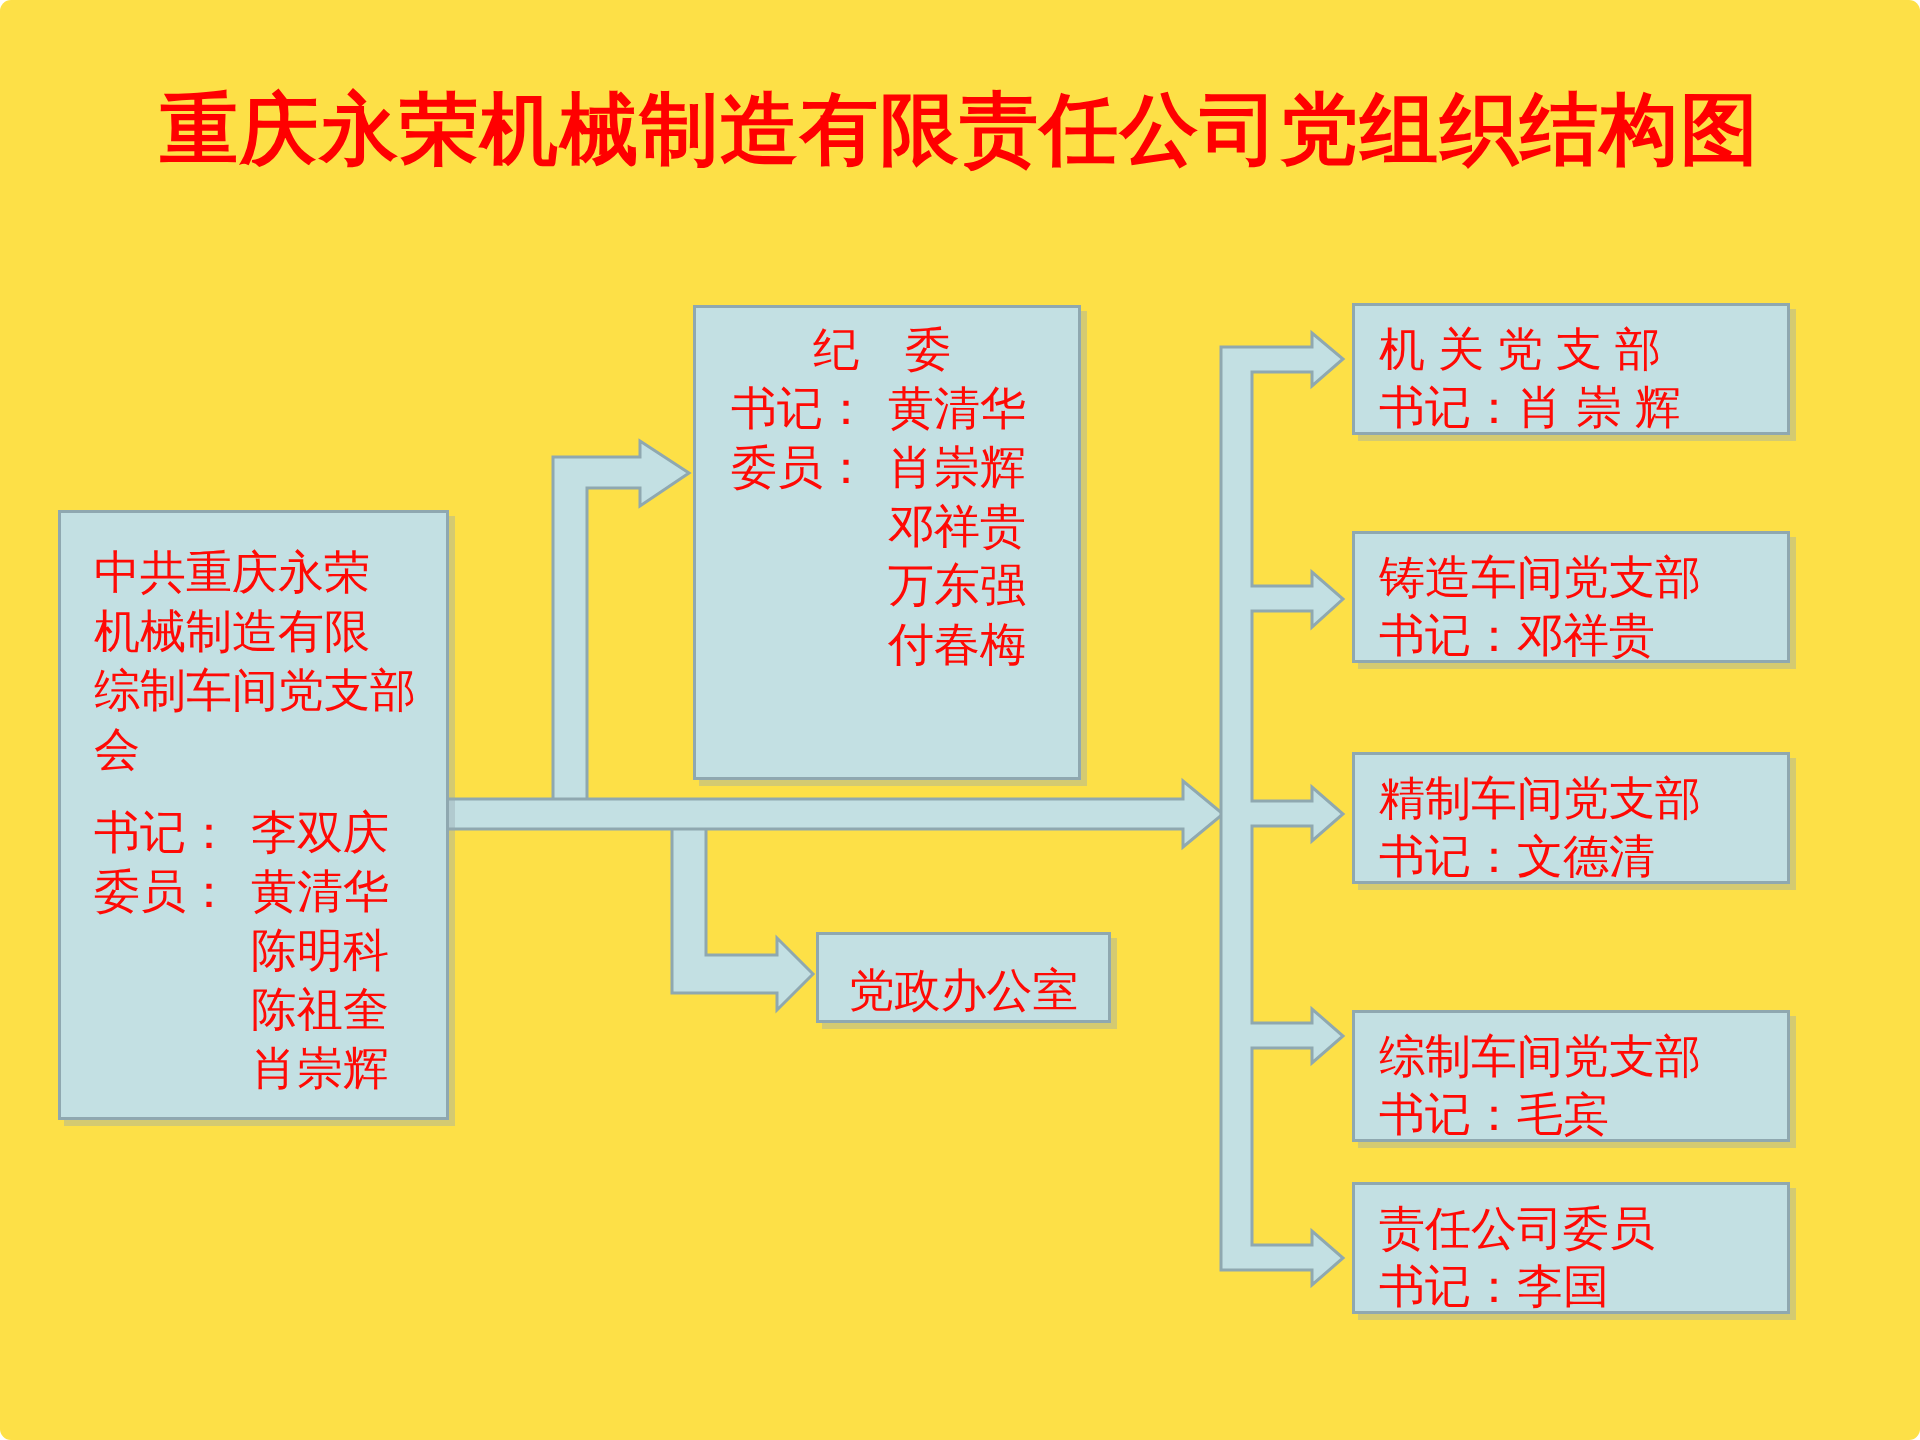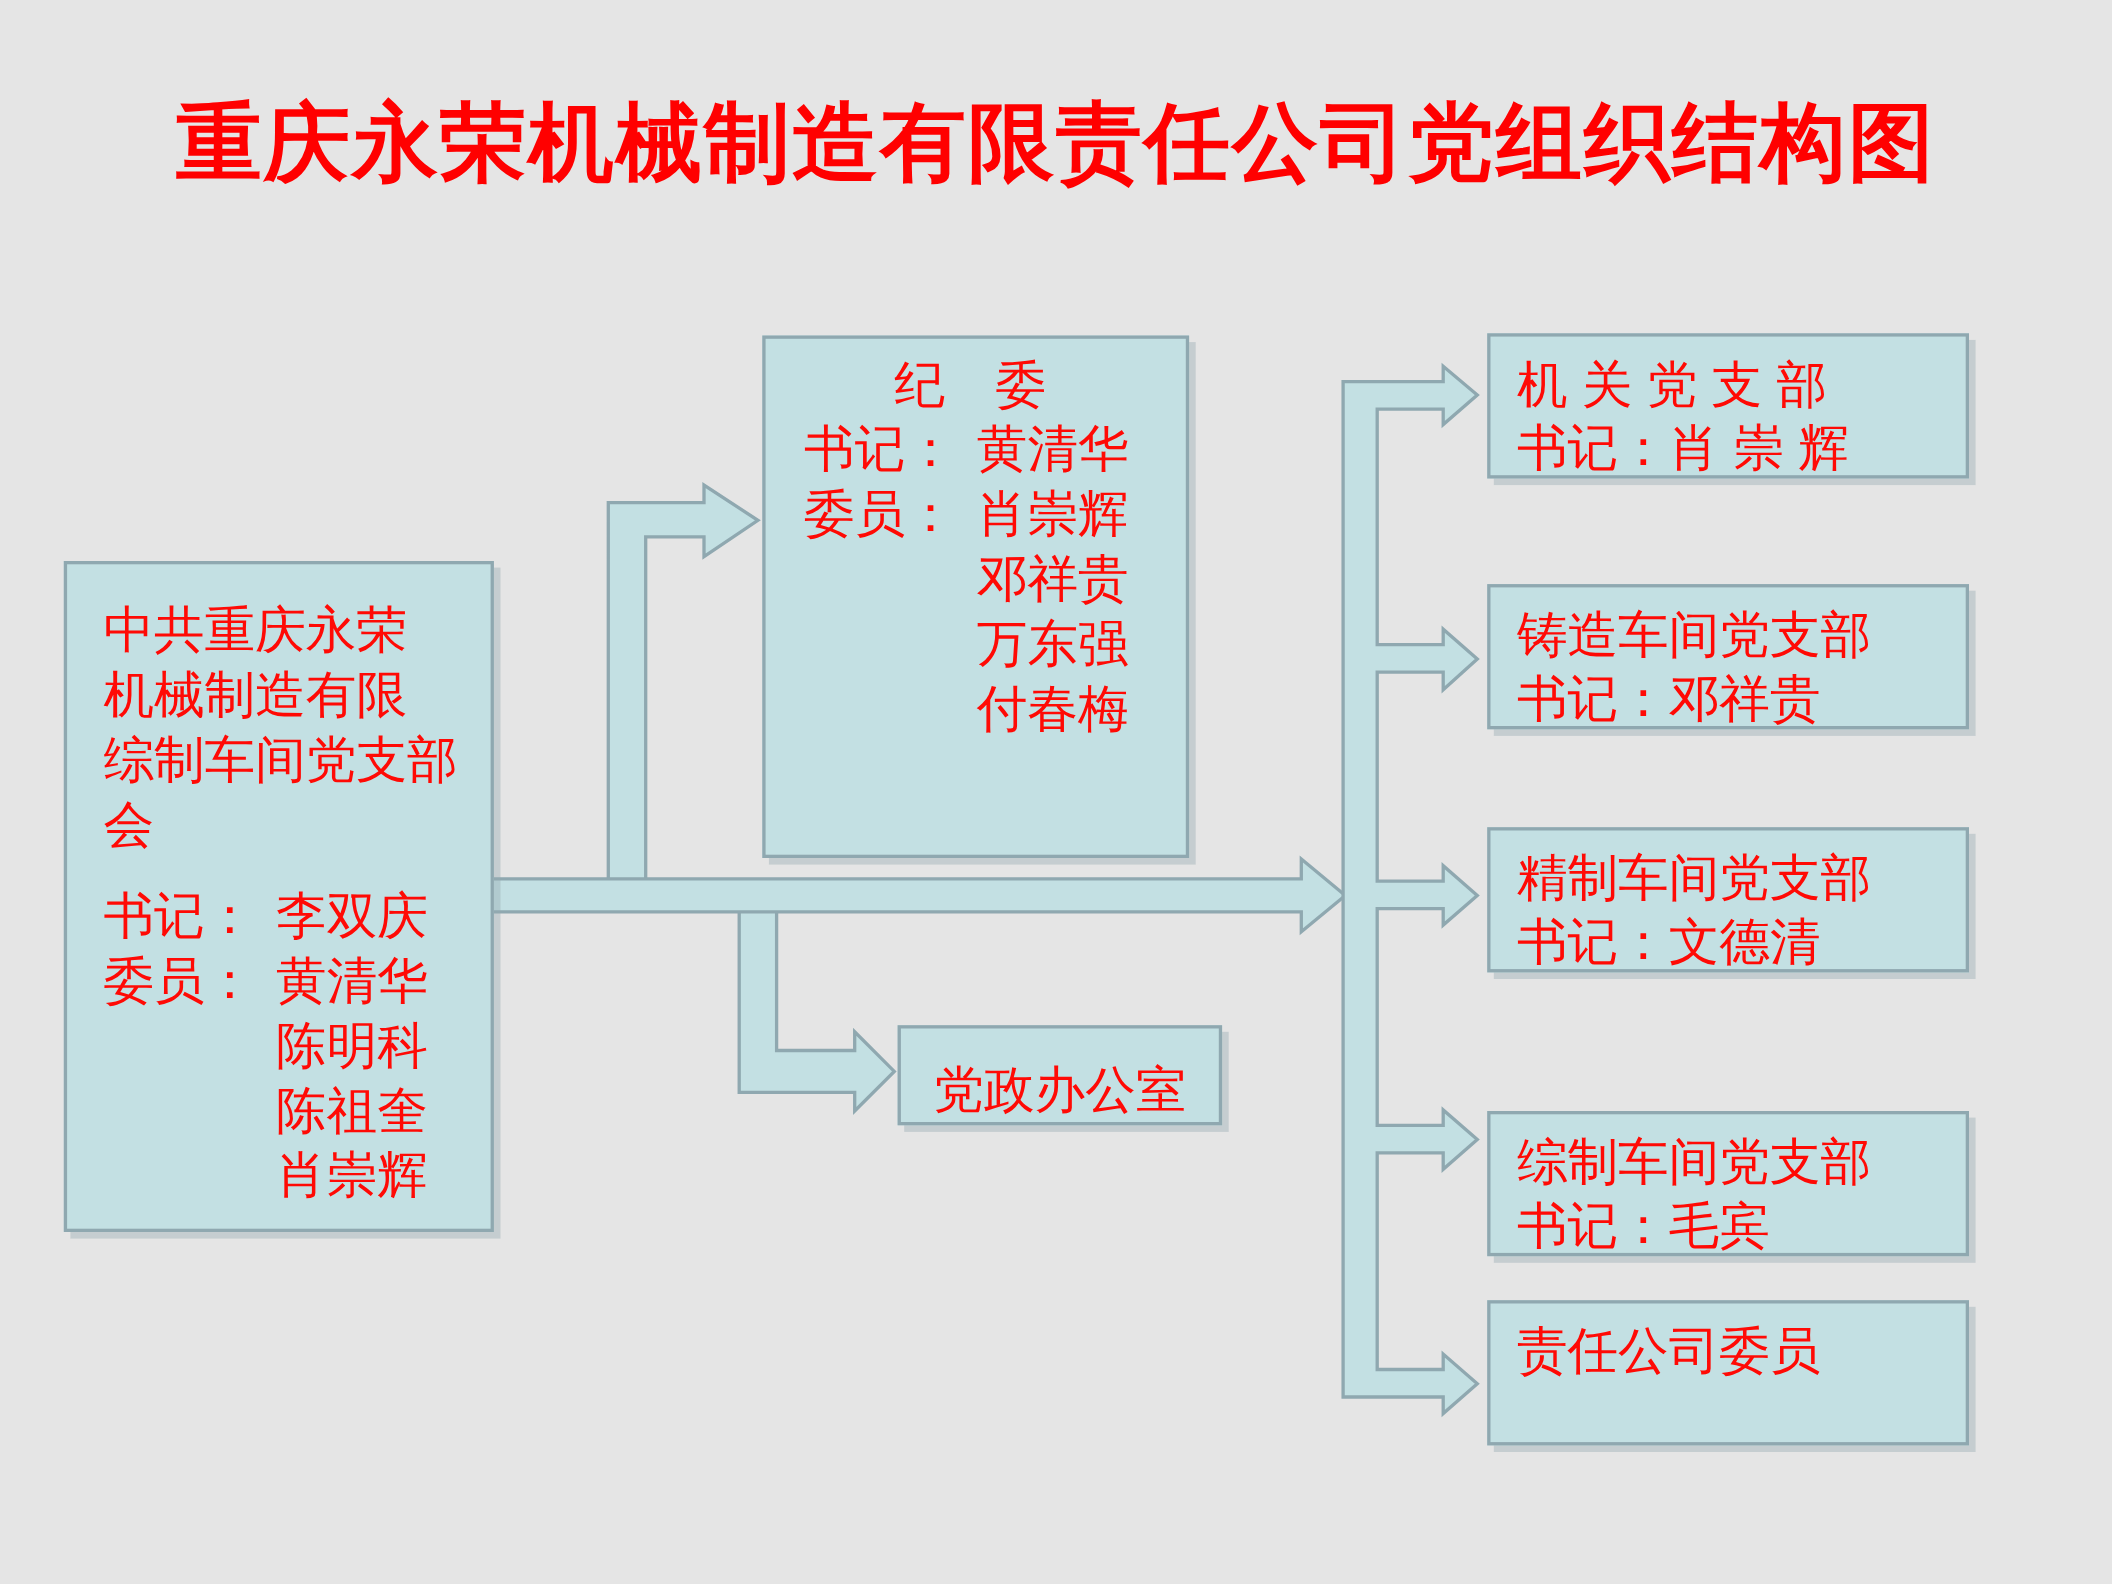--- a/index.html
+++ b/index.html
@@ -1,17 +1,17 @@
 <!DOCTYPE html>
 <html style="--title_red: #ff0000; --text_red: #ff0a05; --box_fill: #c3e0e3; --box_border: #8fa8b0; --shadow: rgba(150,170,178,0.40);"><head>
 <meta charset="utf-8">
 <style>
   html,body{margin:0;padding:0;background:#ffffff;}
   .canvas{position:relative;width:1920px;height:1440px;overflow:hidden;
-          font-family:"Liberation Sans",sans-serif;background:#e5e5e5;}
+          font-family:"Liberation Sans",sans-serif;background:#fde047;border-radius:11px;}
   .page-title{position:absolute;top:78px;left:0;width:1920px;margin:0;
           text-align:center;font-size:78px;font-weight:900;letter-spacing:2px;
           color:var(--title_red);z-index:3;white-space:nowrap;}
   .connectors{position:absolute;left:0;top:0;width:1920px;height:1440px;z-index:1;}
   .connectors path{fill:var(--box_fill);stroke:var(--box_border);stroke-width:3;stroke-linejoin:miter;}
   .box{position:absolute;box-sizing:border-box;background:var(--box_fill);
        border:3px solid var(--box_border);color:var(--text_red);
        box-shadow:6px 6px 0 var(--shadow);z-index:2;font-size:46px;line-height:59px;}
   .committee{left:58px;top:510px;width:391px;height:610px;padding:30px 10px 0 33px;}
   .officers{margin-top:24px;}
@@ -101,15 +101,18 @@
 
   <div class="box branch b4">
     <div class="bname">综制车间党支部</div>
     <div>
       <span>书记：</span><span class="sec-name">毛宾</span>
     </div>
   </div>
 
   <div class="box branch b5">
     <div class="bname">责任公司委员</div>
+    <div>
+      <span>书记：</span><span class="sec-name">李国</span>
+    </div>
   </div>
 
 </div>
 
 </body></html>

